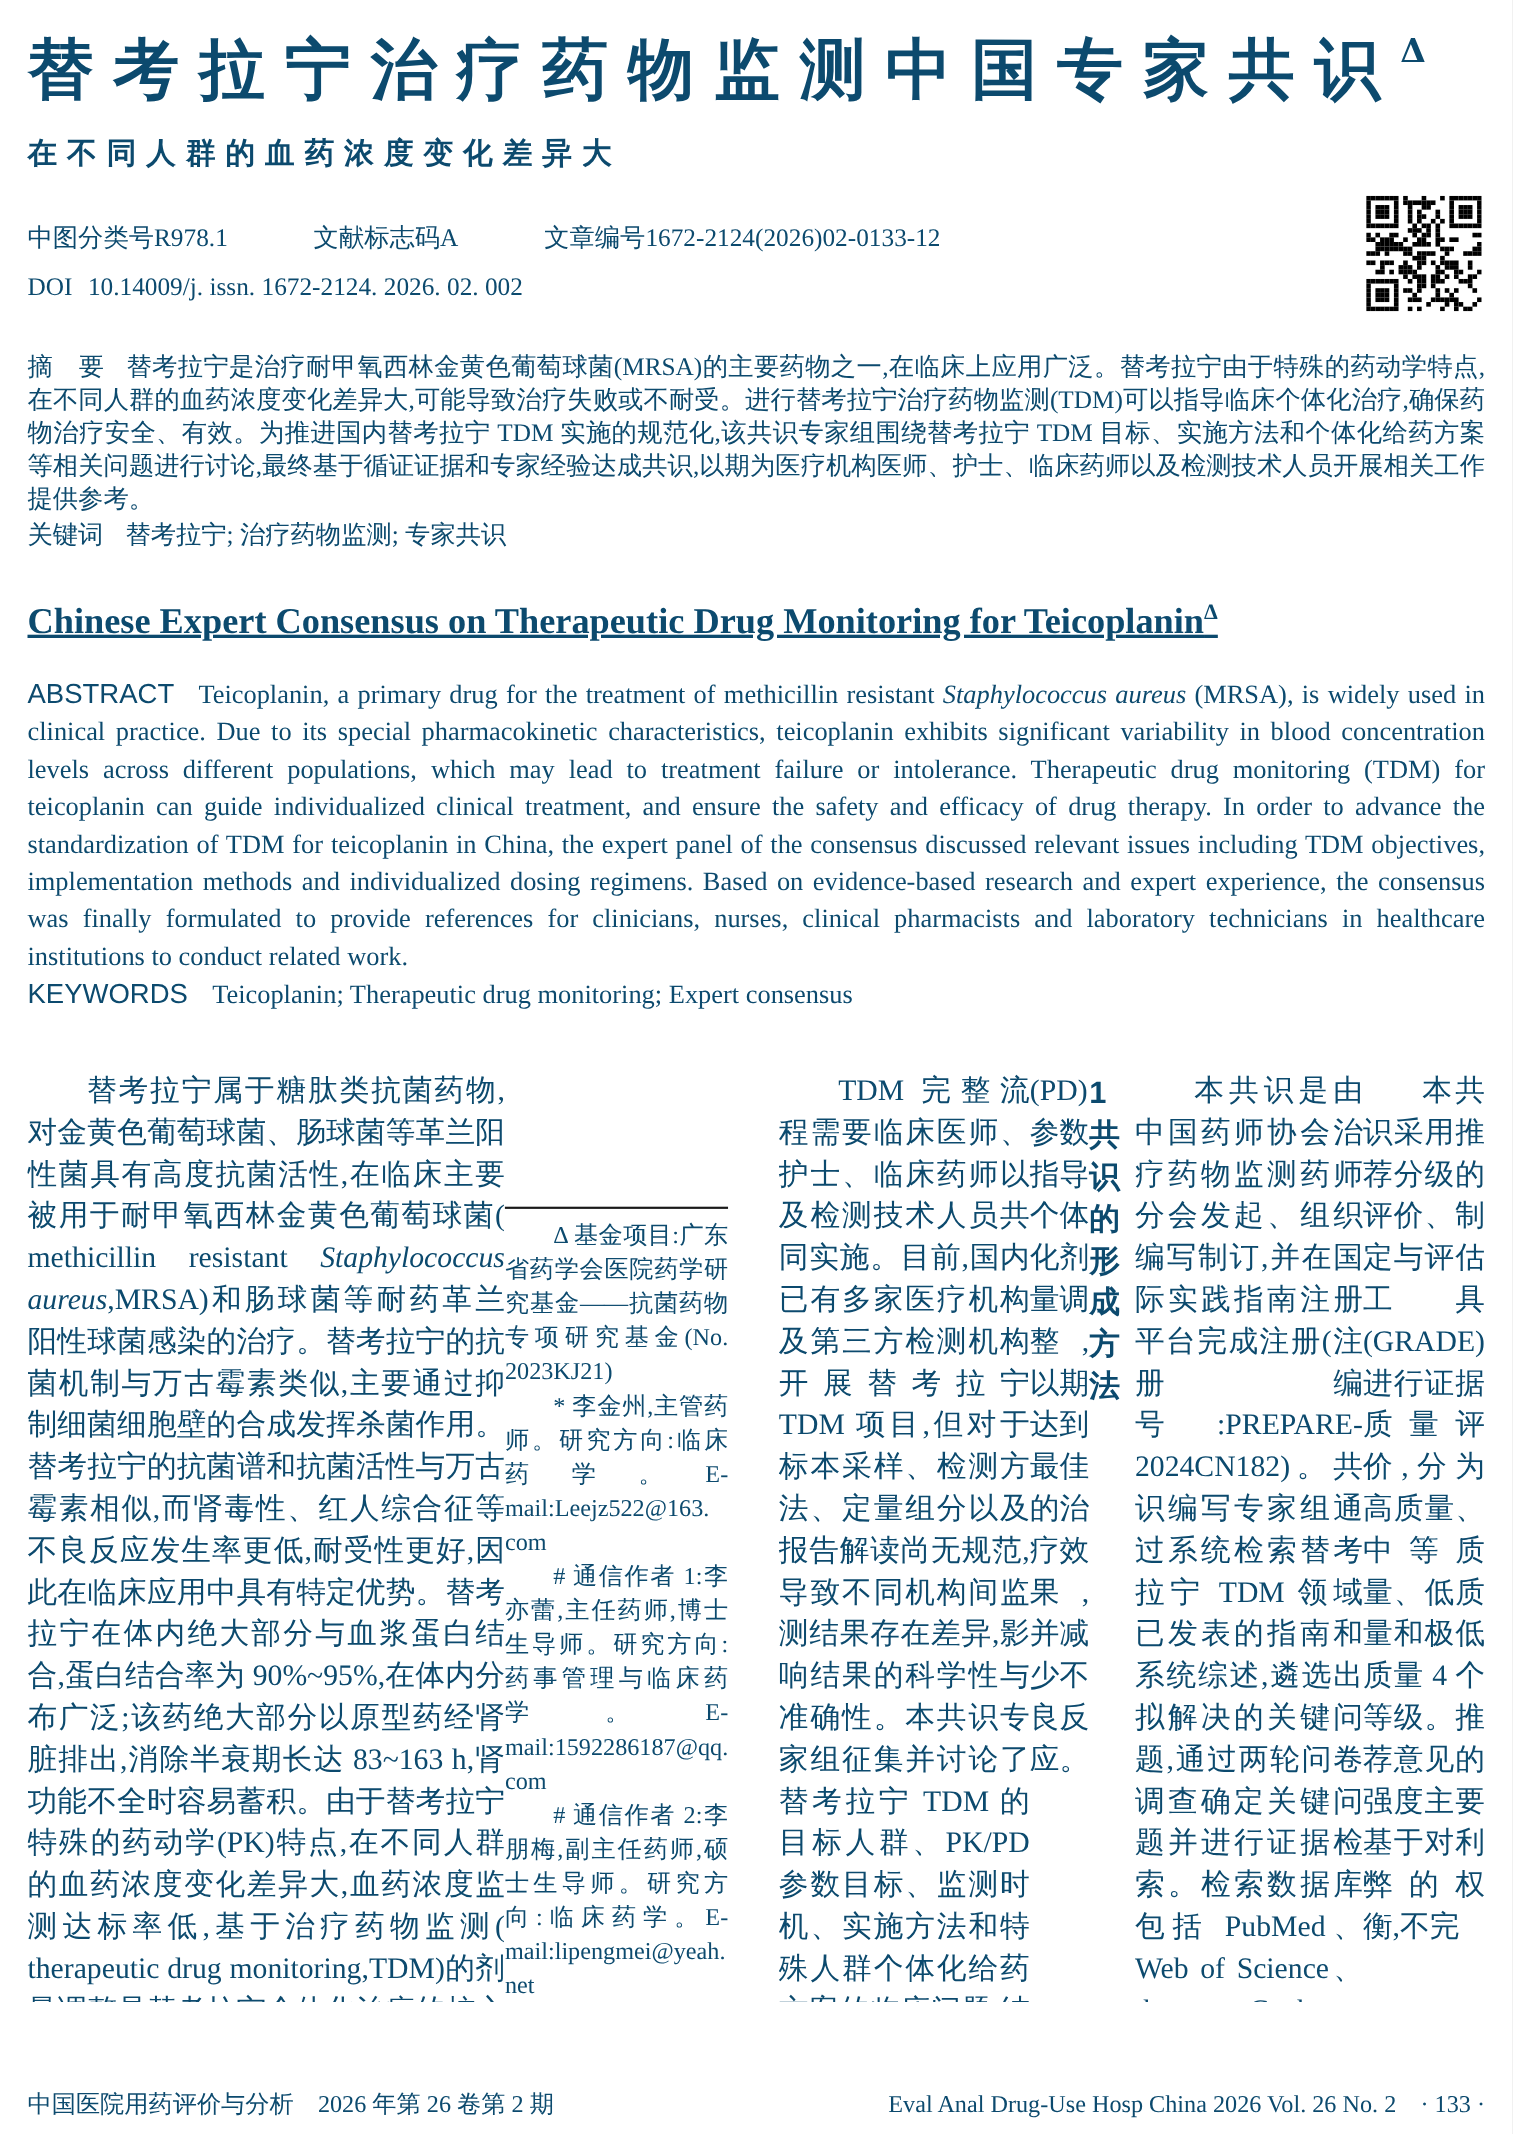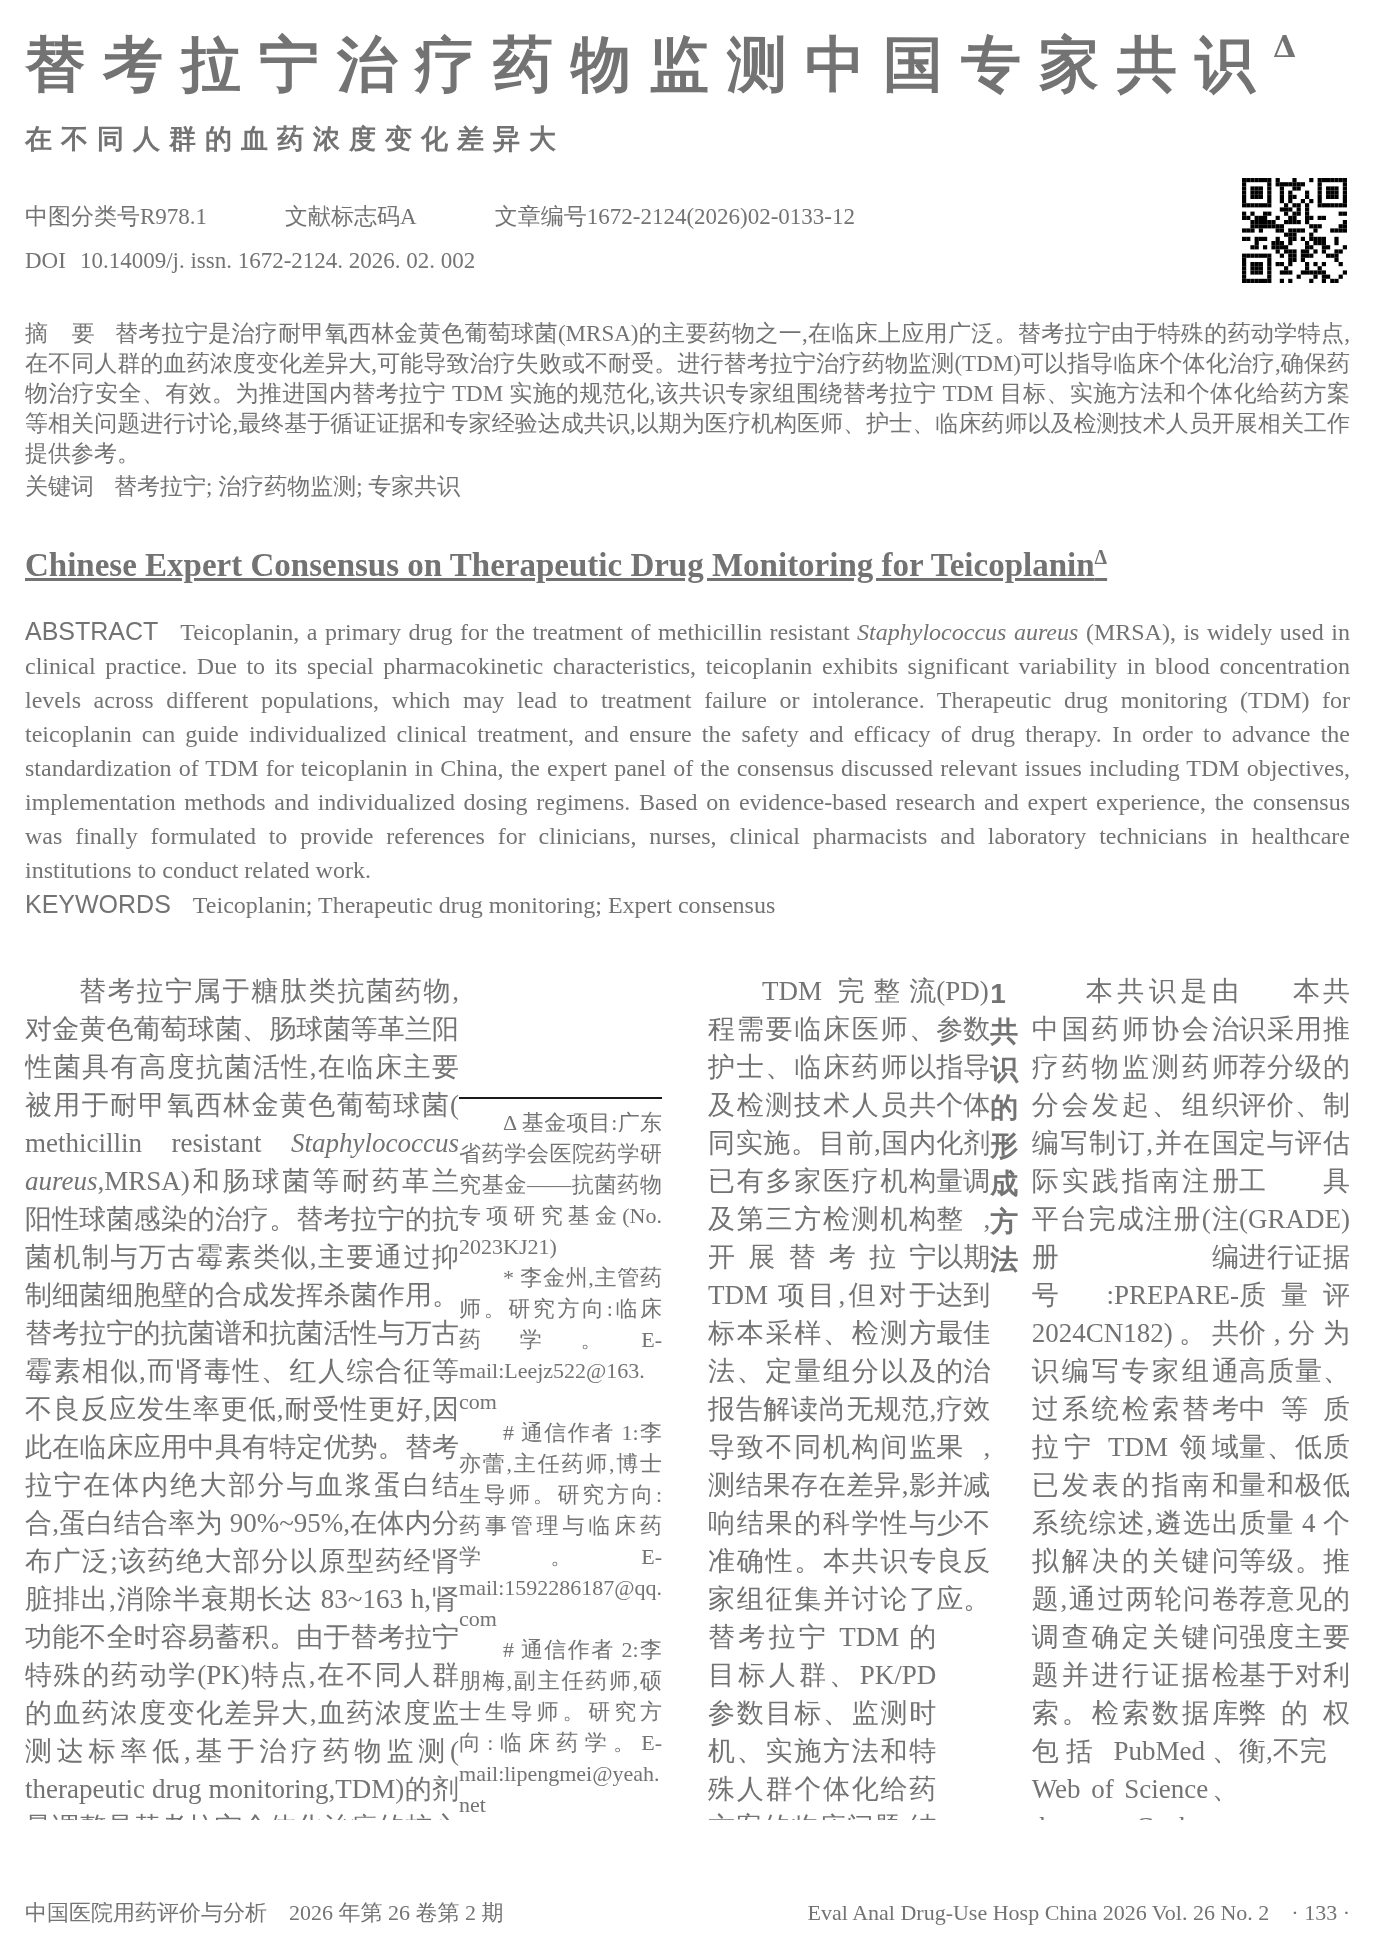--- a/index.html
+++ b/index.html
@@ -1,21 +1,21 @@
 <!DOCTYPE html>
 <html><head>
 <meta charset="utf-8">
 <style>
   html,body{margin:0;padding:0;background:#e8e8e8;}
   .page{
     position:relative;
     width:1375px;height:1940px;
     margin:0 auto;
     background:#ffffff;
-    color:#737373;
+    color:#0c4a6e;
     box-sizing:border-box;
     padding:22px 25px 0 25px;
     overflow:hidden;
     font-family:"Liberation Serif", serif;
   }
   
   .cn-title{
     margin:8px 0 0 0;
     font-family:"DejaVu Serif", serif;
     font-weight:900;

